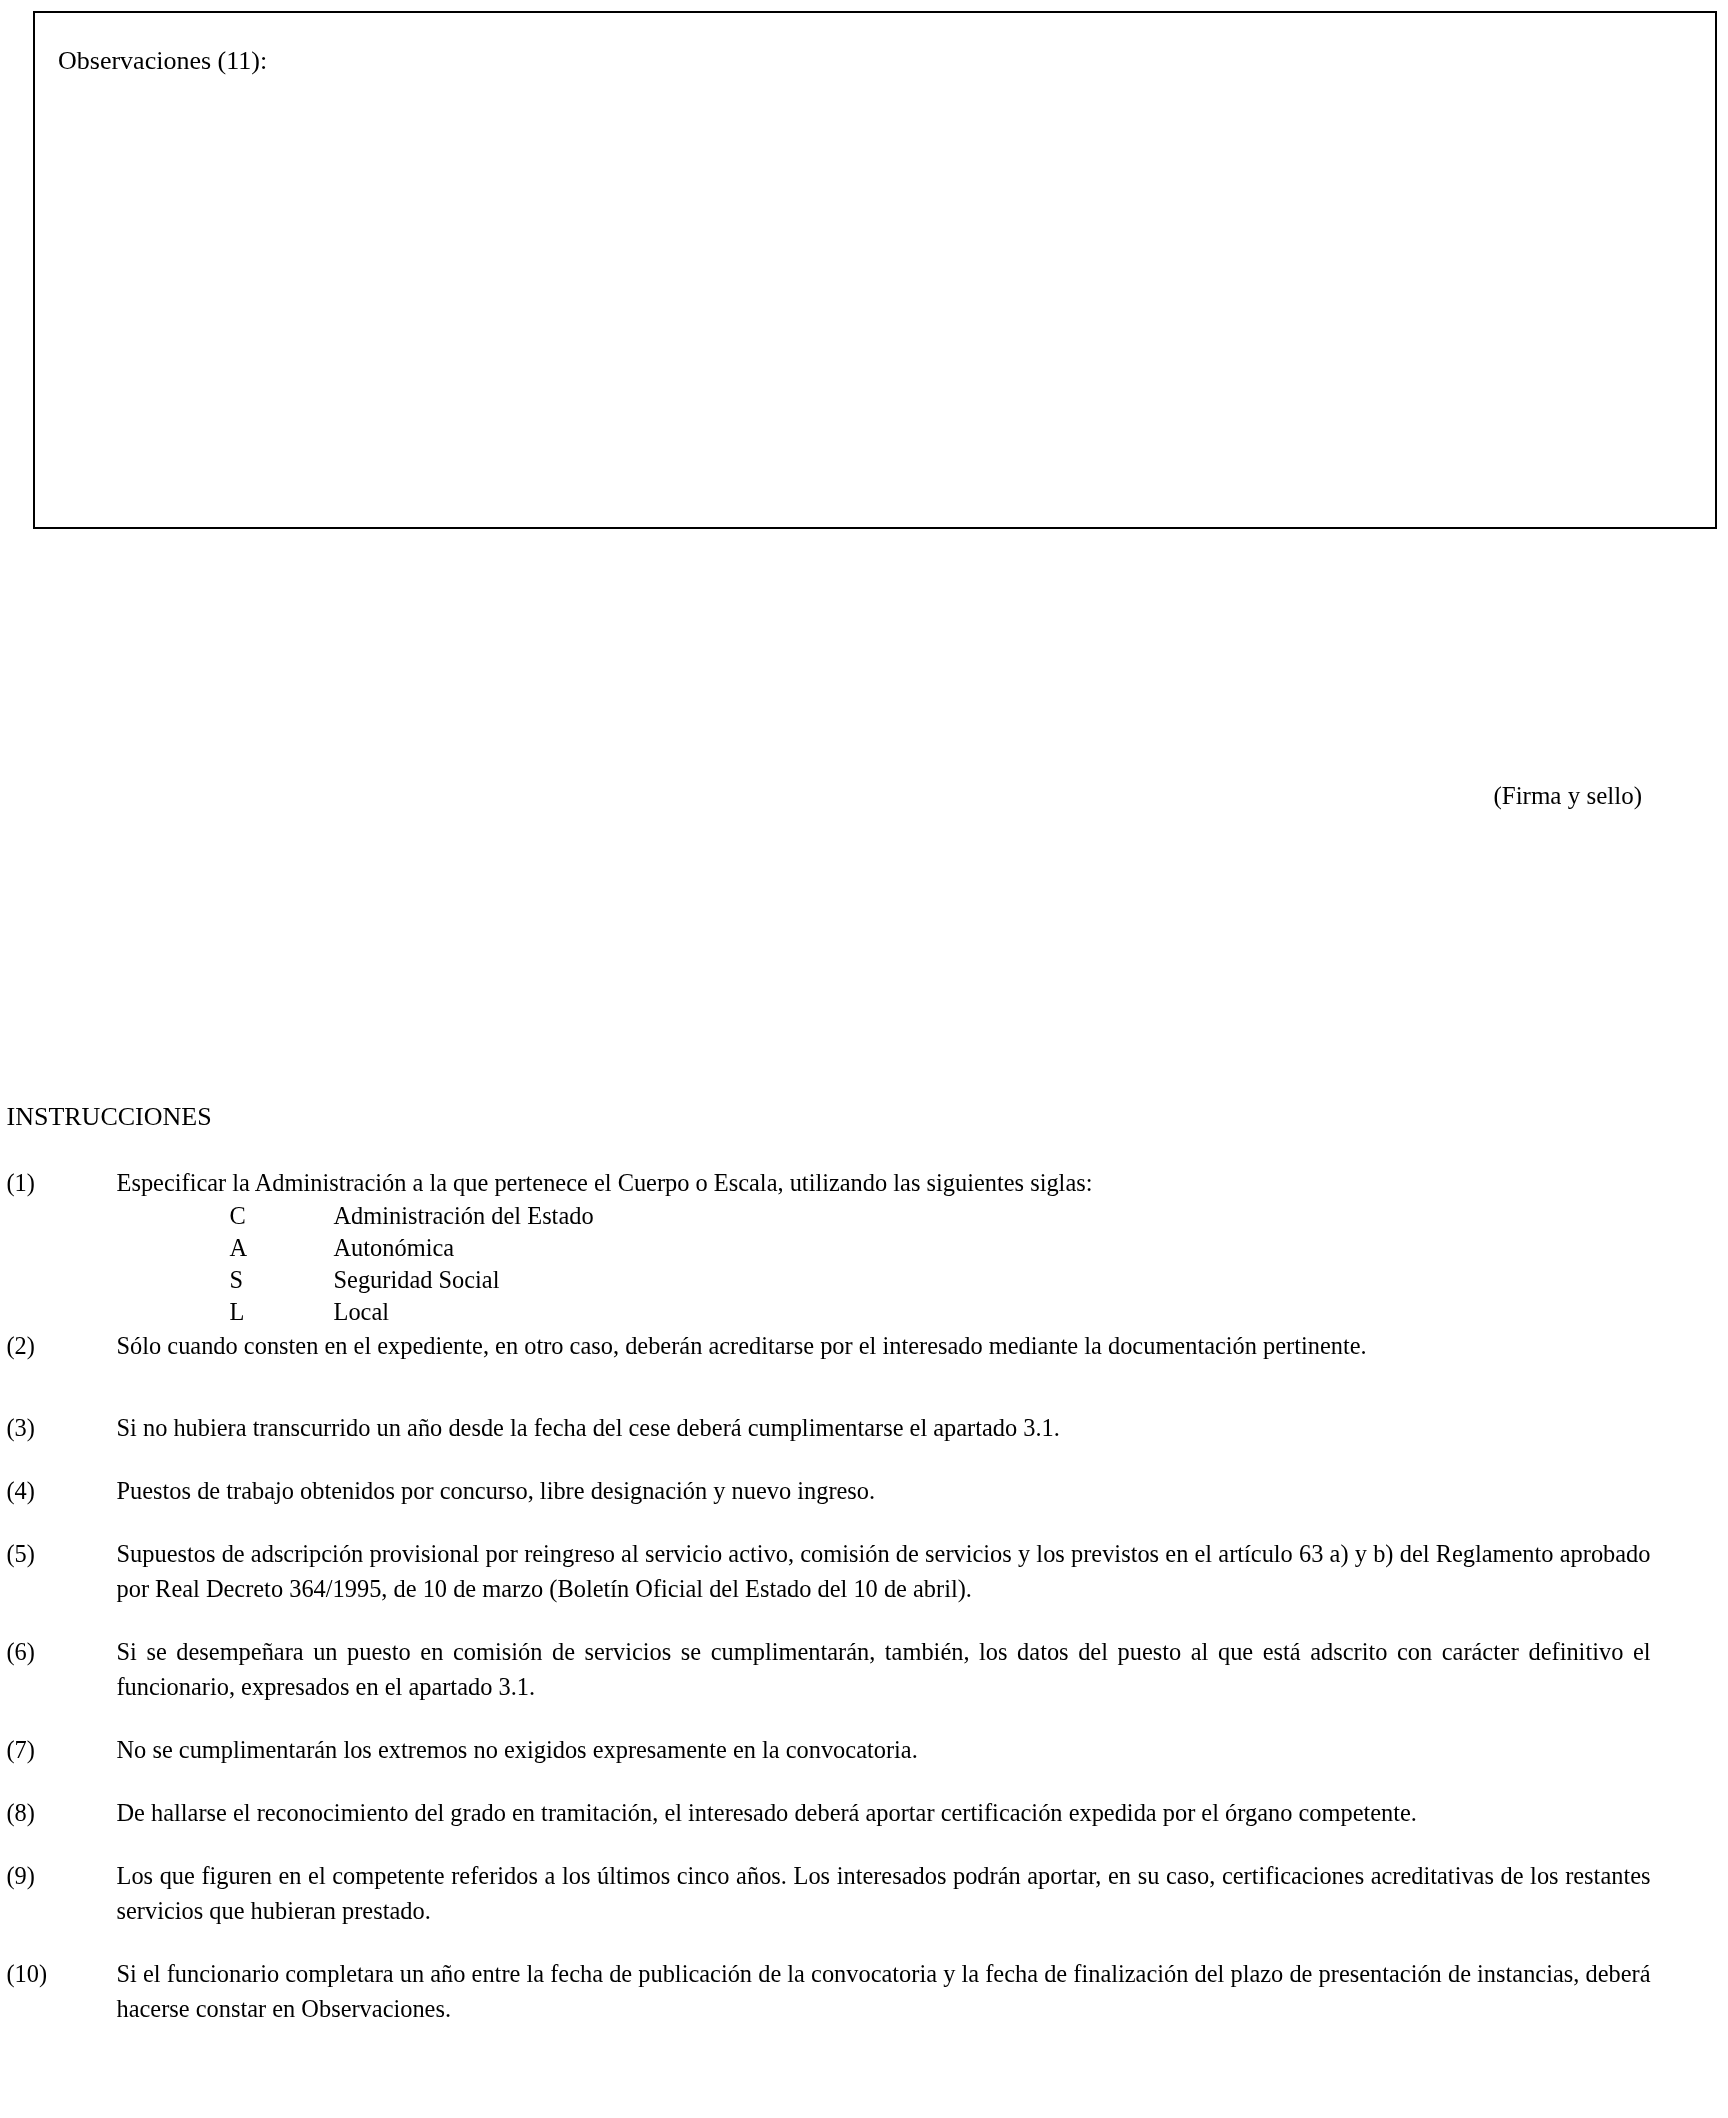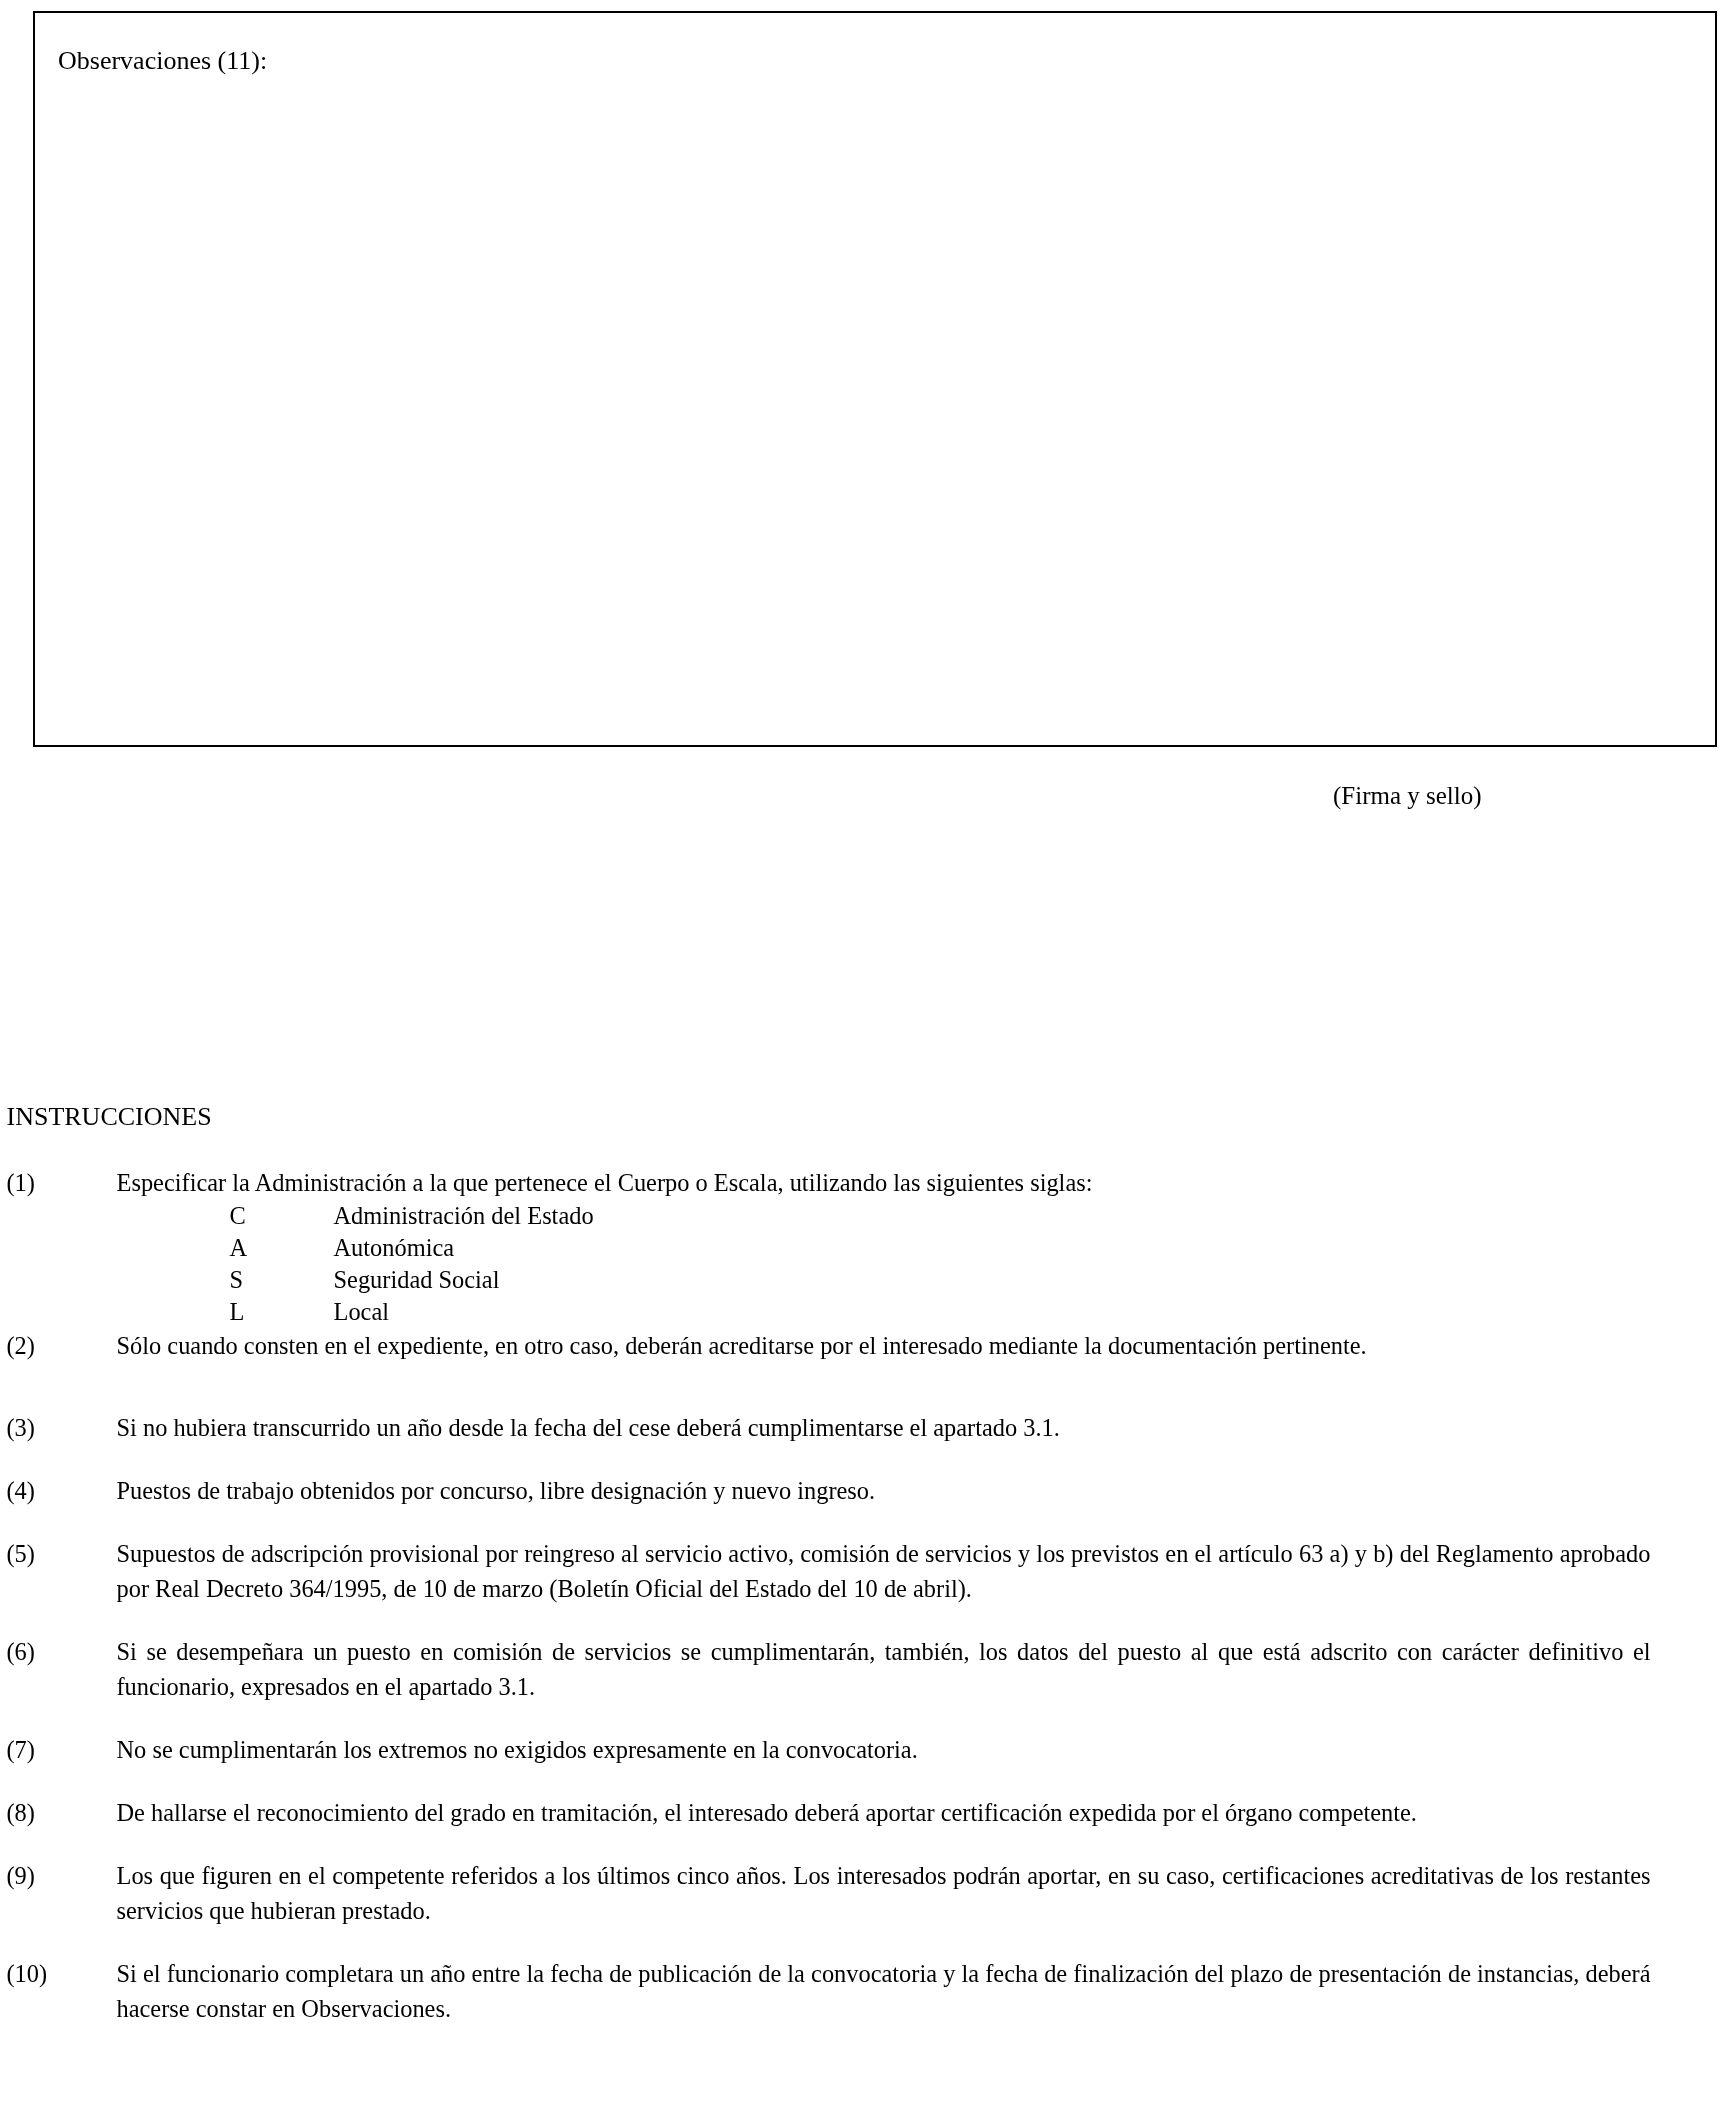--- a/index.html
+++ b/index.html
@@ -14,40 +14,40 @@
     color: #000000;
     -webkit-font-smoothing: antialiased;
   }
 
   
   .obs-box {
     position: absolute;
     left: 33px;
     top: 11.4px;
     width: 1684px;
-    height: 736px;
+    height: 518px;
     border: 2.4px solid #000000;
     background: #ffffff;
   }
   .obs-label {
     position: absolute;
     left: 23px;
     top: 31px;
     font-size: 26px;
     line-height: 33px;
     white-space: nowrap;
   }
 
   
   .firma {
     position: absolute;
     top: 779px;
     left: 1333px;
     width: 309px;
-    text-align: left;
+    text-align: right;
     font-size: 25px;
     line-height: 33px;
   }
 
   
   .instr {
     position: absolute;
     left: 6.5px;
     top: 1099px;
     width: 1644px;

